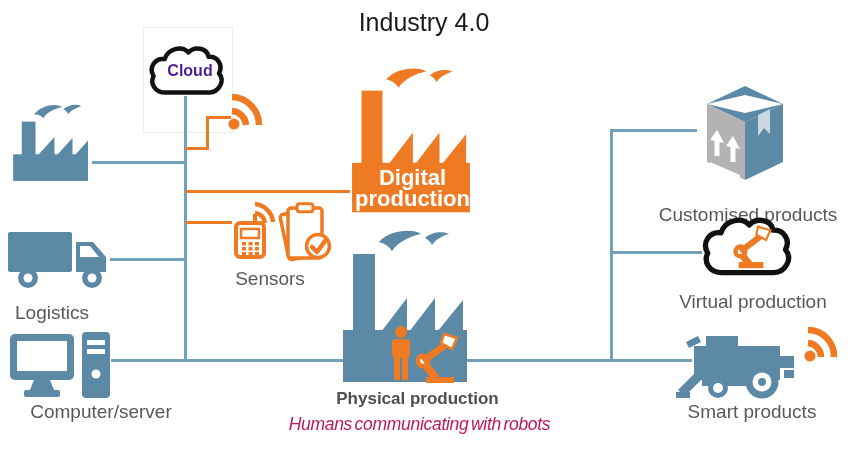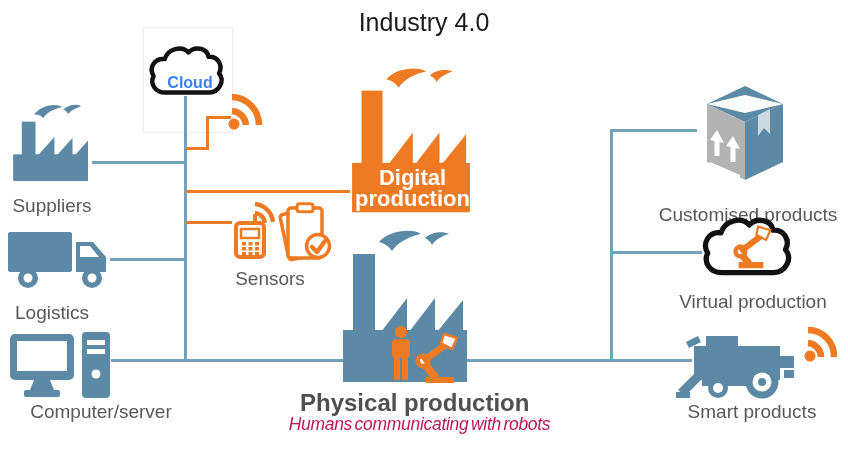--- a/index.html
+++ b/index.html
@@ -13,29 +13,29 @@
   .lbl{
     position:absolute;font-size:19px;color:#595959;text-align:center;
     white-space:nowrap;line-height:1.1;
   }
   .title{
     position:absolute;top:8px;left:0;width:100%;text-align:center;
     font-size:25px;color:#1a1a1a;
   }
   .cloud-label{
     position:absolute;left:146px;top:62px;width:88px;text-align:center;
-    font-size:16px;font-weight:600;color:#3b82f6;margin-top:12px;
+    font-size:16px;font-weight:600;color:#4c1d95;
   }
   .digital-label{
     position:absolute;left:354px;top:167px;width:117px;text-align:center;
     color:#fff;font-weight:bold;font-size:22px;line-height:21px;
   }
   .physical-label{
-    position:absolute;left:300px;top:389px;width:235px;text-align:left;
-    font-weight:bold;font-size:24px;color:#4f4f4f;white-space:nowrap;
+    position:absolute;left:300px;top:389px;width:235px;text-align:center;
+    font-weight:bold;font-size:17px;color:#4f4f4f;white-space:nowrap;
   }
   .physical-caption{
     position:absolute;left:262px;top:414px;width:315px;text-align:center;
     font-style:italic;font-size:17.5px;color:#be185d;
     letter-spacing:-0.3px;word-spacing:-2px;white-space:nowrap;
   }
   .ghost{position:absolute;border:1px solid #ededed;}
 </style>
 </head>
 <body>
@@ -76,21 +76,20 @@
     <g fill="#5b89a6">
       <path d="M30,16 C38,5 56,2 63,7 C54,9 45,13 41,20 C38,16 33,15 30,16 Z"></path>
       <path d="M64,10 C70,4 80,3 85,6 C79,8 73,11 70,15 C68,12 66,10 64,10 Z"></path>
       <rect x="16" y="24" width="16" height="42"></rect>
       <rect x="6" y="62" width="87" height="31"></rect>
       <polygon points="34,64 54,42 54,64"></polygon>
       <polygon points="56,64 75,43 75,64"></polygon>
       <polygon points="77,64 93,46 93,64"></polygon>
     </g>
   </svg>
-  <div class="lbl" style="left:0px;top:196px;width:104px;">Suppliers</div>
 
   <svg class="abs" style="left:6px;top:228px;" width="112" height="66" viewBox="0 0 112 66">
     <g fill="#5b89a6">
       <rect x="2" y="4" width="64" height="40" rx="2"></rect>
       <path d="M70,14 h17 l13,15 v15 h-30 z"></path>
       <circle cx="22" cy="50" r="10"></circle>
       <circle cx="86" cy="50" r="10"></circle>
     </g>
     <path d="M74,18 h10 l9,11 h-19 z" fill="#ffffff"></path>
     <circle cx="22" cy="50" r="4.5" fill="#ffffff"></circle>

